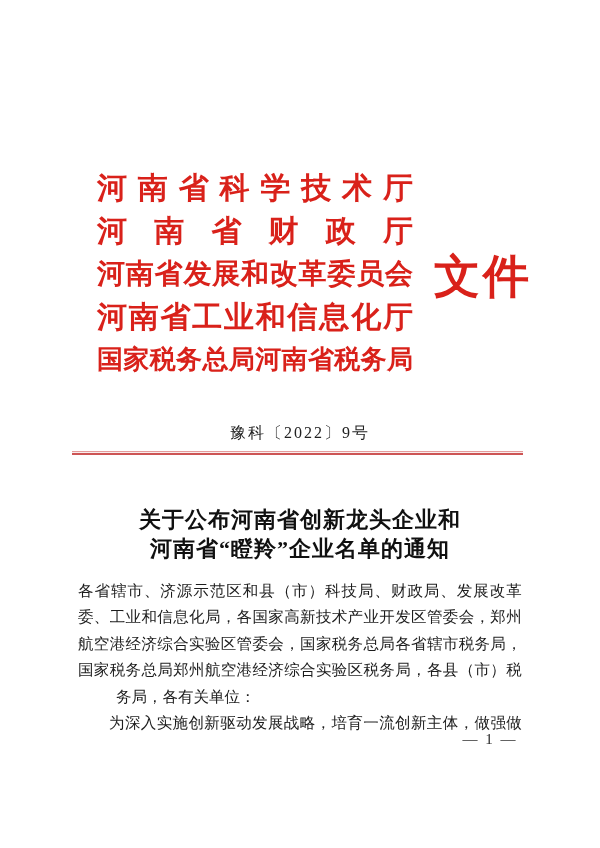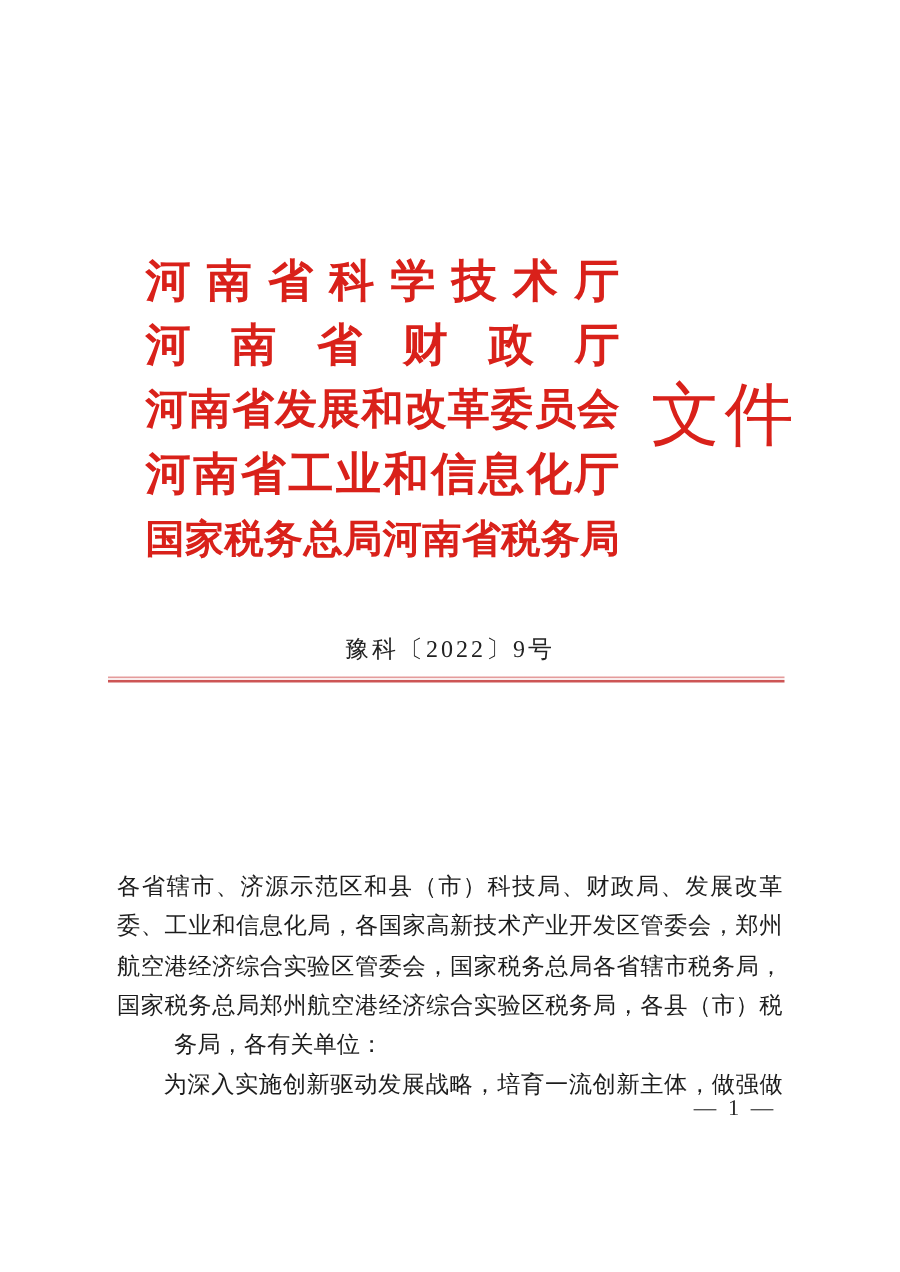--- a/index.html
+++ b/index.html
@@ -34,21 +34,21 @@
     line-height: 1;
   }
   .agency-line.fs28 { font-size: 28px; }
   .agency-line.fs26 { font-size: 26px; }
 
   .doc-mark {
     position: absolute;
     left: 434px;
     top: 254px;
     font-size: 46px;
-    font-weight: normal;
+    font-weight: bold;
     color: #d9211a;
     line-height: 1;
     letter-spacing: 3px;
     white-space: nowrap;
   }
 
   
   .doc-number {
     position: absolute;
     top: 423px;
@@ -192,20 +192,24 @@
         <span>局</span>
       </div>
   </div>
 
   <div class="doc-mark">文件</div>
 
   <div class="doc-number">豫科〔2022〕9号</div>
 
   <div class="red-line"></div>
 
+  <div class="title-block">
+    <div class="title-line">关于公布河南省创新龙头企业和</div>
+    <div class="title-line">河南省“瞪羚”企业名单的通知</div>
+  </div>
 
   <div class="body-block">
     <div class="body-line char-justify">
         <span>各</span>
         <span>省</span>
         <span>辖</span>
         <span>市</span>
         <span>、</span>
         <span>济</span>
         <span>源</span>

